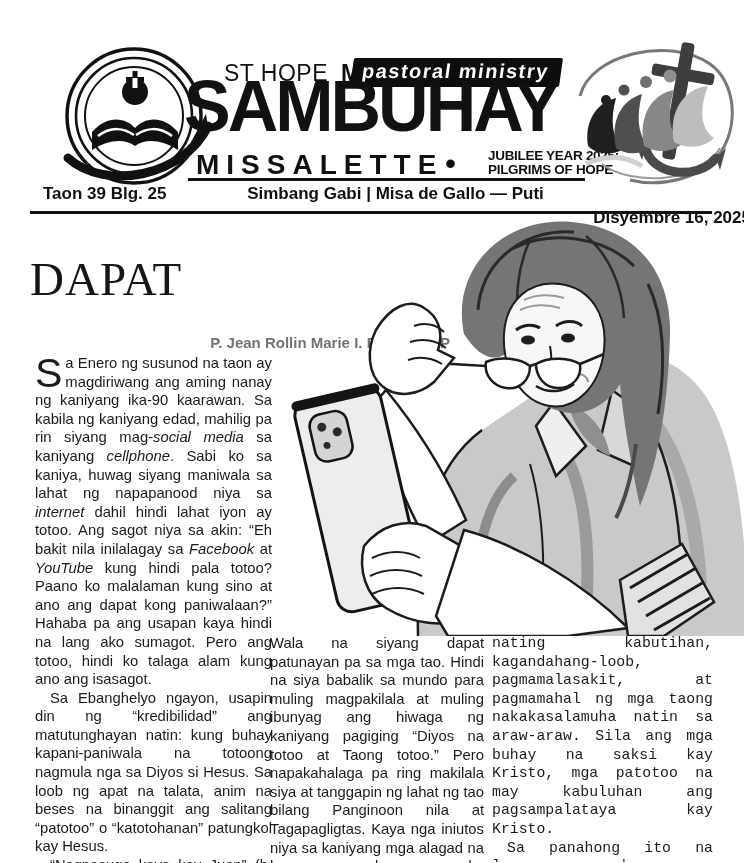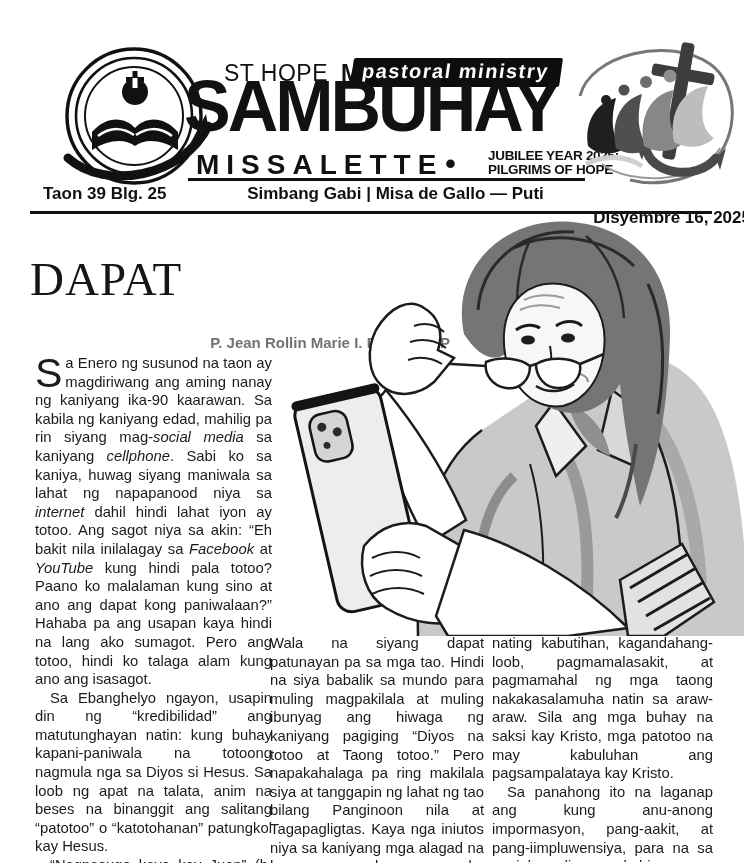--- a/index.html
+++ b/index.html
@@ -42,21 +42,21 @@
     font-size:47px;line-height:47px;letter-spacing:1px;margin-top:36px;
   }
   .art-author{
     position:absolute;left:30px;top:322px;width:420px;text-align:right;
     font-weight:700;font-size:15px;color:#737373;margin-top:12px;
   }
   .illustration{position:absolute;left:268px;top:214px;width:476px;height:422px;}
   .col{position:absolute;overflow:hidden;}
   .col-1{left:35px;top:354px;width:237px;height:509px;}
   .col-2{left:270px;top:634px;width:214px;height:229px;}
-  .col-3{left:492px;top:634px;width:221px;height:228px;}
+  .col-3{left:492px;top:634px;width:221px;height:228px;font-family:Liberation Mono, monospace;}
   .para{margin:0;font-size:14.8px;line-height:18.6px;text-align:justify;color:#1b1b1b;}
   .para.indent{text-indent:15px;}
   .para em{font-style:italic;}
   .dropcap{
     float:left;font-size:41px;line-height:32px;padding:3px 3px 0 0;color:#1b1b1b;
   }
 </style>
 </head>
 <body>
 

